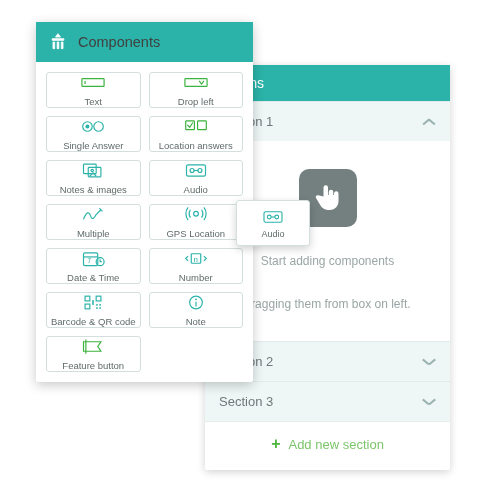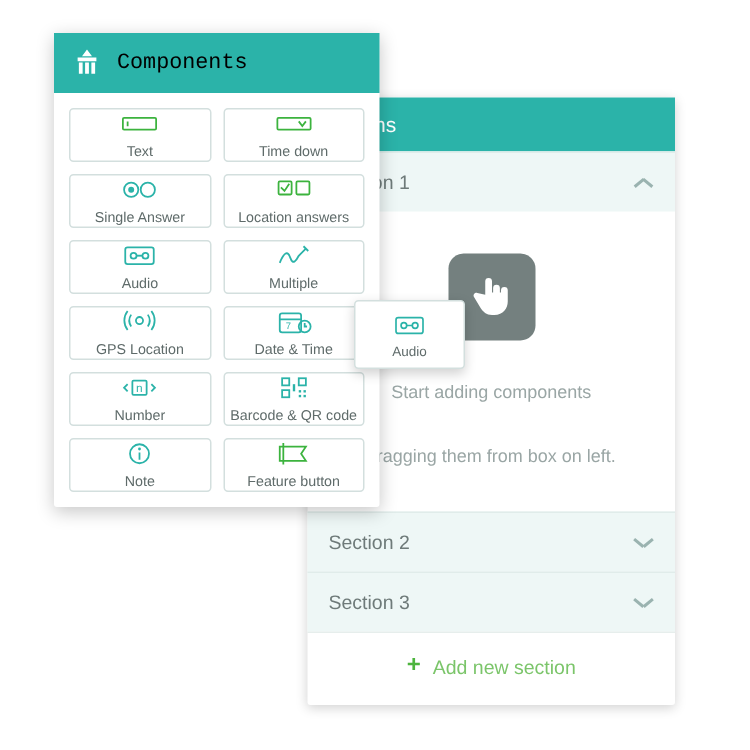--- a/index.html
+++ b/index.html
@@ -81,26 +81,25 @@
   .comp-panel {
     position: absolute;
     left: 36px; top: 22px;
     width: 217px;
     background: #fff;
     box-shadow: 0 3px 12px rgba(0,0,0,0.22);
     border-radius: 2px;
   }
   .comp-header {
     background: #2bb3a9;
-    color: #000000;
+    color: #404040;
     padding: 10px 12px;
     display: flex; align-items: center; gap: 10px;
     font-size: 14.5px;
     font-weight: 400;
-    font-family: Liberation Mono, monospace;
   }
   .comp-header svg { width: 20px; height: 20px; fill: #fff; stroke: #fff; }
 
   .comp-grid {
     display: grid;
     grid-template-columns: 1fr 1fr;
     gap: 8px;
     padding: 10px;
   }
   .tile {
@@ -188,41 +187,50 @@
           <line class="g" x1="6" y1="10" x2="6" y2="14"></line>
         </svg>
       <span>Text</span>
     </div>
 
     <div class="tile">
       <svg viewBox="0 0 32 24">
           <rect class="g" x="2" y="7" width="28" height="10" rx="1"></rect>
           <path class="g" d="M23 10l3 4l3-4" transform="translate(-3,0)"></path>
         </svg>
-      <span>Time down</span>
+      <span>Drop left</span>
     </div>
 
     <div class="tile">
       <svg viewBox="0 0 32 24">
           <circle class="t" cx="9" cy="12" r="6"></circle>
           <circle class="tf" cx="9" cy="12" r="2.5"></circle>
           <circle class="t" cx="23" cy="12" r="6"></circle>
         </svg>
       <span>Single Answer</span>
     </div>
 
     <div class="tile">
       <svg viewBox="0 0 32 24">
           <rect class="g" x="3" y="5" width="11" height="11" rx="1"></rect>
           <path class="g" d="M5 10l3 3l4-6"></path>
           <rect class="g" x="18" y="5" width="11" height="11" rx="1"></rect>
         </svg>
       <span>Location answers</span>
     </div>
 
+    <div class="tile">
+      <svg viewBox="0 0 32 24">
+          <rect class="t" x="4" y="4" width="16" height="12" rx="1"></rect>
+          <rect class="t" x="10" y="8" width="16" height="12" rx="1"></rect>
+          <circle class="t" cx="15" cy="12" r="1.5"></circle>
+          <path class="t" d="M12 19l4-4l4 4"></path>
+        </svg>
+      <span>Notes &amp; images</span>
+    </div>
 
     <div class="tile">
       <svg viewBox="0 0 32 24">
           <rect class="t" x="4" y="5" width="24" height="14" rx="2"></rect>
           <circle class="t" cx="11" cy="12" r="2.5"></circle>
           <circle class="t" cx="21" cy="12" r="2.5"></circle>
           <line class="t" x1="13.5" y1="12" x2="18.5" y2="12"></line>
         </svg>
       <span>Audio</span>
     </div>

